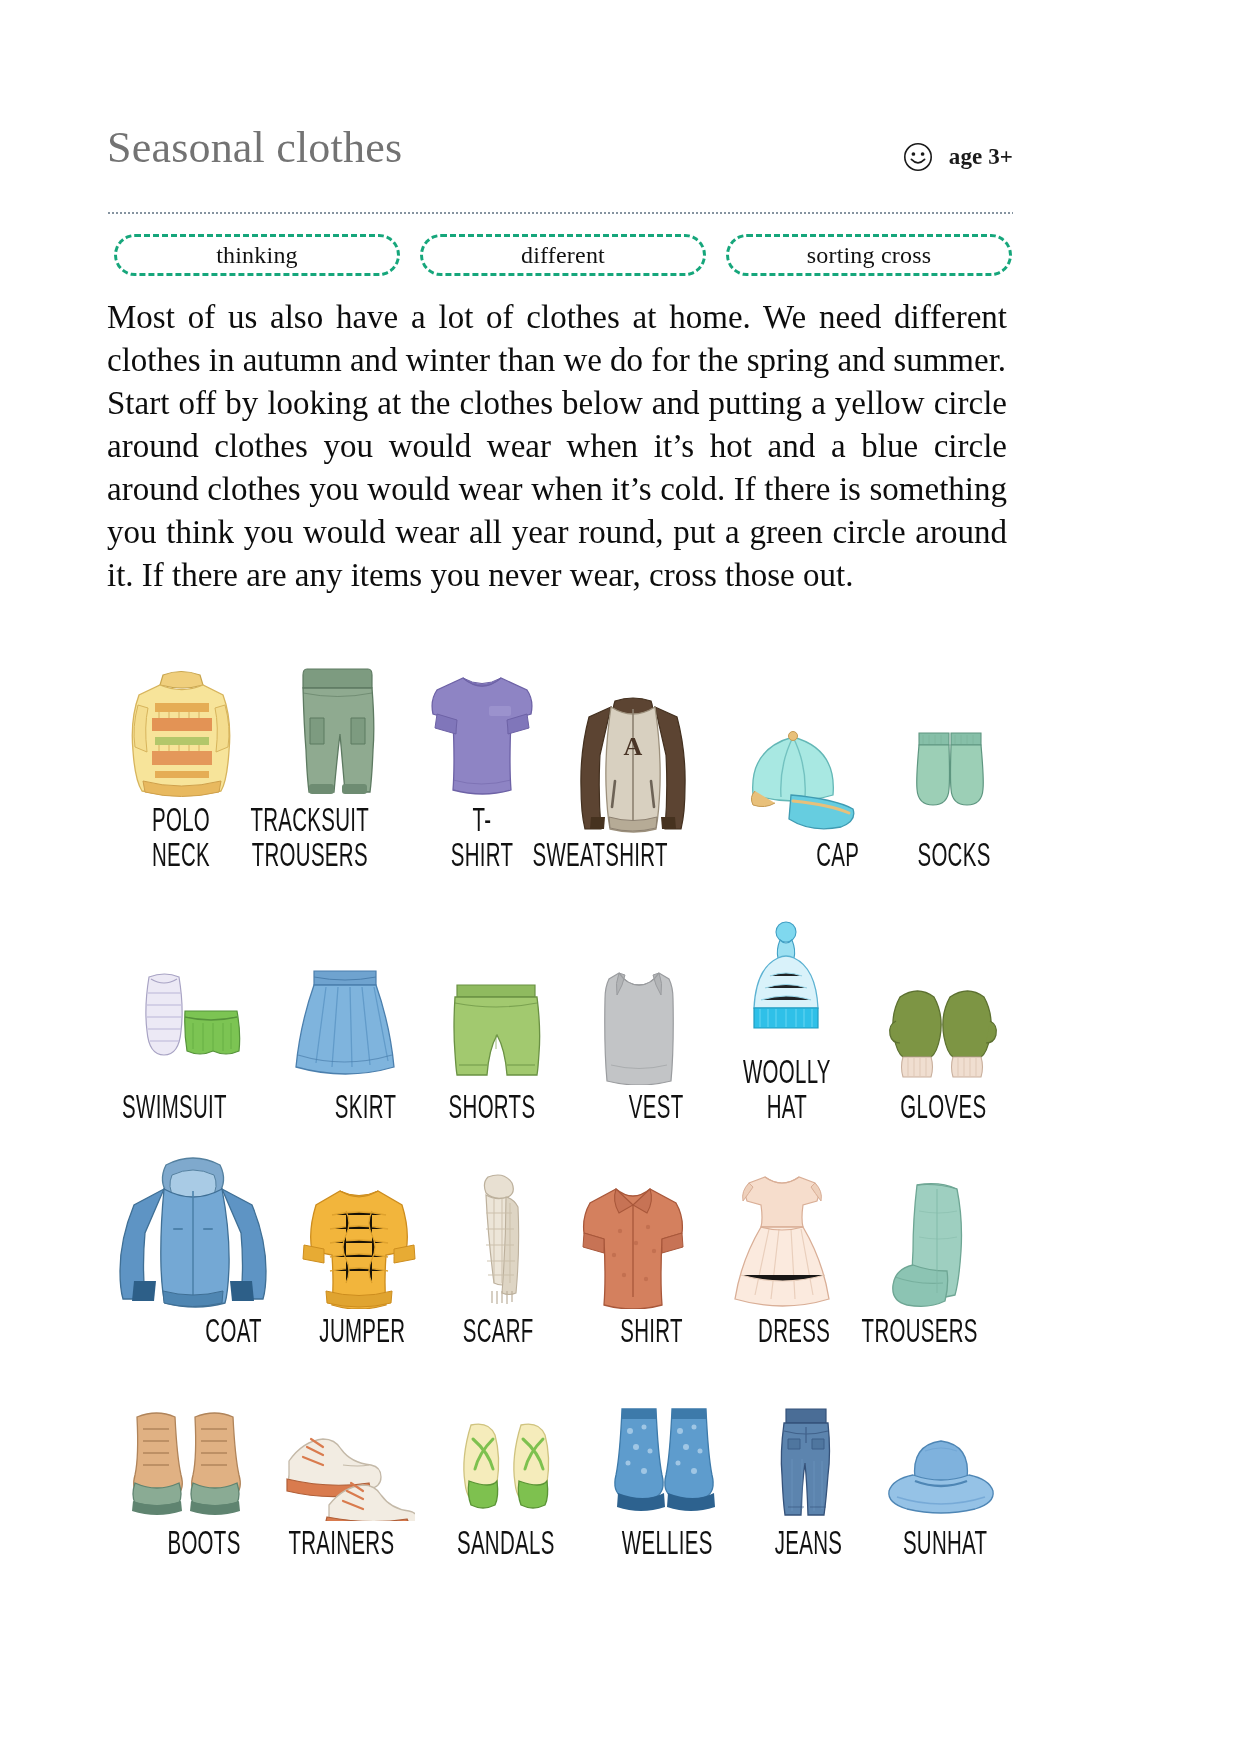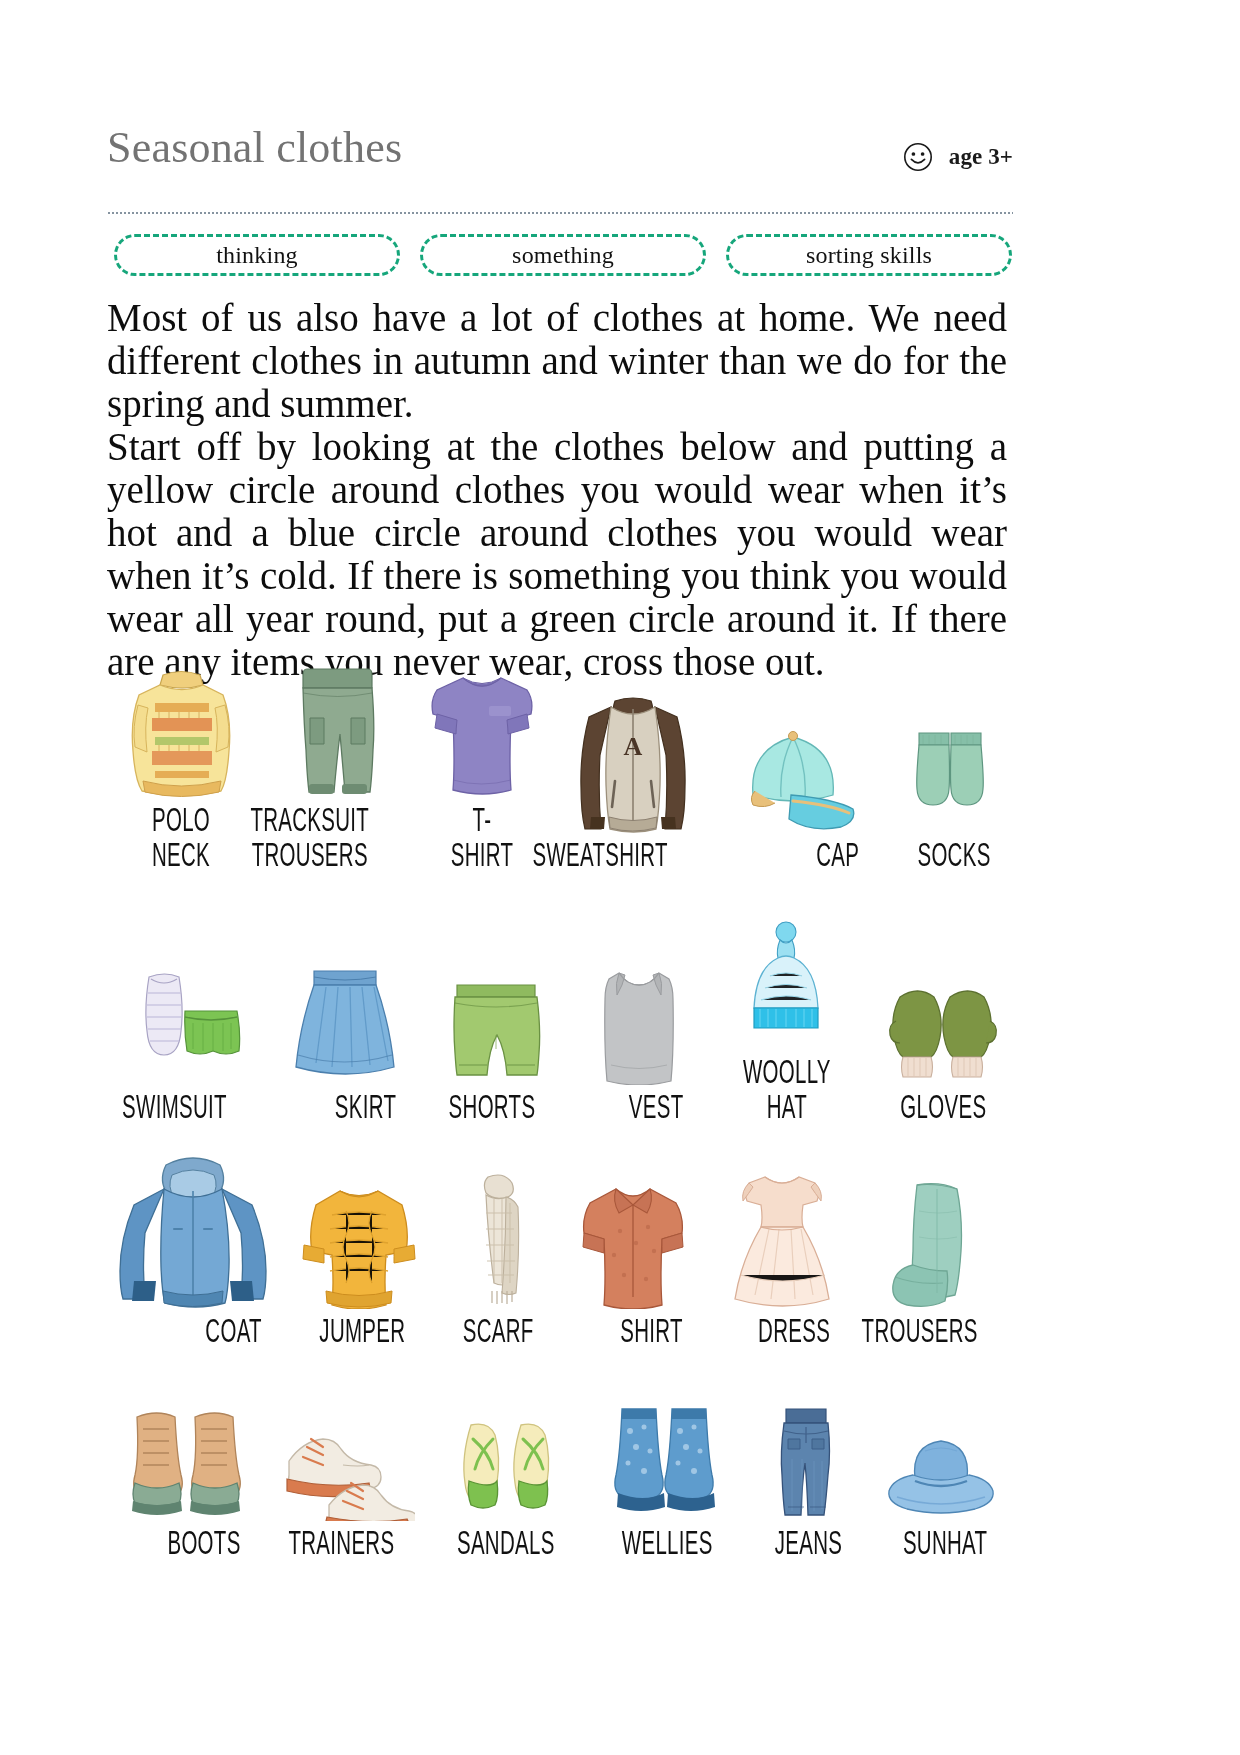--- a/index.html
+++ b/index.html
@@ -94,21 +94,21 @@
 
   
   .copy{
     position:absolute;
     left:0; top:296px;
     width:900px;
   }
   .copy p{
     margin:0;
     font-family:"Liberation Serif", serif;
-    font-size:39px;
+    font-size:33px;
     line-height:43px;
     color:#0d0d0d;
     text-align:justify;
     text-justify:inter-word;
   }
   .copy p + p{ margin-top:0; }
 
   
   .grid{
     position:absolute;
@@ -177,24 +177,24 @@
     </div>
   </div>
 
   <div class="rule"></div>
 
   <div class="tags">
     <div class="tag">
       <span>thinking</span>
     </div>
     <div class="tag">
-      <span>something</span>
+      <span>different</span>
     </div>
     <div class="tag">
-      <span>sorting skills</span>
+      <span>sorting cross</span>
     </div>
   </div>
 
   <div class="copy">
     <p>Most of us also have a lot of clothes at home. We need different clothes in autumn and winter than we do for the spring and summer.</p>
     <p>Start  off by looking at the clothes  below and putting a yellow circle around clothes you would wear when it’s hot and a blue circle around clothes you would wear when it’s cold.  If there is something you think you would wear all year round, put a green circle around it. If there are any items you never wear, cross those out.</p>
   </div>
 
   <div class="grid">
 

